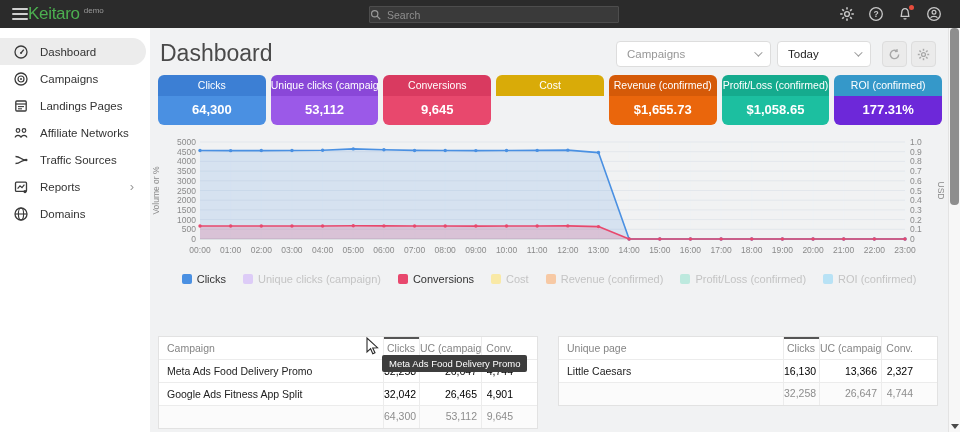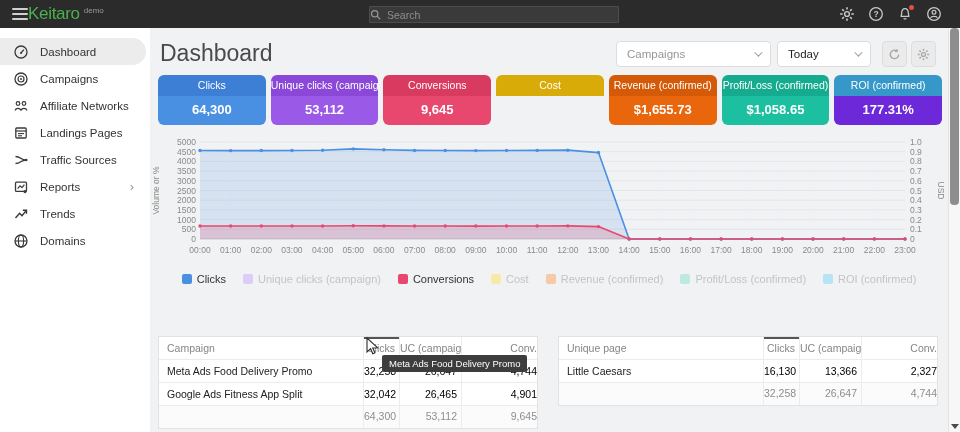--- a/index.html
+++ b/index.html
@@ -51,21 +51,21 @@
   .dtable{position:absolute;top:336px;width:380px;background:#fff;border:1px solid #e2e2e2;font-size:10.5px}
   .t-left{left:158px}.t-right{left:558px}
   .trow{display:flex;height:23px;line-height:22px;border-bottom:1px solid #ececec}
   .trow:last-child{border-bottom:0}
   .thead{color:#858585}
   .thead .sorted{box-shadow:inset 0 2px 0 #555}
   .tfoot{color:#8d8d8d;background:#fbfbfb;height:22px;line-height:21px}
   .c-name{flex:1;padding-left:8px;color:#222;white-space:nowrap;overflow:hidden}
   .thead .c-name{color:#858585}
   .c-num{text-align:right;padding-right:4px;border-left:1px solid #ececec;white-space:nowrap;overflow:hidden}
-  .c-clicks{width:36px}.c-uc{width:62px}.c-conv{width:76px;padding-right:0}
+  .c-clicks{width:36px}.c-uc{width:62px}.c-conv{width:56px;padding-right:24px}
 
   
   .tooltip{position:absolute;left:382px;top:355px;background:#3d3d3d;color:#fff;font-size:9.5px;padding:3px 7px;border-radius:2px;white-space:nowrap;z-index:10}
   .cursor{position:absolute;left:366px;top:337px;z-index:11}
 
   
   .vscroll{position:absolute;right:0;top:28px;width:12px;height:404px;background:#f7f7f7;border-left:1px solid #e3e3e3;z-index:7}
   .vthumb{position:absolute;left:1px;top:0;width:9px;height:177px;background:#8e8e8e;border-radius:4px;cursor:pointer}
   .varrow{position:absolute;left:2px;bottom:3px;width:0;height:0;border-left:4px solid transparent;border-right:4px solid transparent;border-top:5px solid #4a4a4a}
 </style>
@@ -141,58 +141,51 @@
       <div class="side-item">
         <span class="sico"><svg width="16" height="16" viewBox="0 0 16 16">
             <circle cx="8" cy="8" r="6" fill="none" stroke="#3a3a3a" stroke-width="1.3"></circle>
             <circle cx="8" cy="8" r="3" fill="none" stroke="#3a3a3a" stroke-width="1.2"></circle>
             <circle cx="8" cy="8" r="1" fill="#3a3a3a"></circle>
           </svg></span>
         <span>Campaigns</span>
       </div>
       <div class="side-item">
         <span class="sico"><svg width="16" height="16" viewBox="0 0 16 16">
+            <rect x="2.8" y="3" width="10.4" height="10" rx="1" fill="none" stroke="#3a3a3a" stroke-width="1.3"></rect>
+            <line x1="2.8" y1="6" x2="13.2" y2="6" stroke="#3a3a3a" stroke-width="1.2"></line>
+            <line x1="5" y1="8.6" x2="11" y2="8.6" stroke="#3a3a3a" stroke-width="1.1"></line>
+            <line x1="5" y1="10.8" x2="9" y2="10.8" stroke="#3a3a3a" stroke-width="1.1"></line>
+          </svg></span>
+        <span>Landings Pages</span>
+      </div>
+      <div class="side-item">
+        <span class="sico"><svg width="16" height="16" viewBox="0 0 16 16">
             <circle cx="5" cy="5.5" r="1.8" fill="none" stroke="#3a3a3a" stroke-width="1.2"></circle>
             <circle cx="11" cy="5.5" r="1.8" fill="none" stroke="#3a3a3a" stroke-width="1.2"></circle>
             <path d="M2.2 12.5 C2.6 9.6 7.4 9.6 7.8 12.5" fill="none" stroke="#3a3a3a" stroke-width="1.2"></path>
             <path d="M8.2 12.5 C8.6 9.6 13.4 9.6 13.8 12.5" fill="none" stroke="#3a3a3a" stroke-width="1.2"></path>
           </svg></span>
         <span>Affiliate Networks</span>
       </div>
       <div class="side-item">
         <span class="sico"><svg width="16" height="16" viewBox="0 0 16 16">
-            <rect x="2.8" y="3" width="10.4" height="10" rx="1" fill="none" stroke="#3a3a3a" stroke-width="1.3"></rect>
-            <line x1="2.8" y1="6" x2="13.2" y2="6" stroke="#3a3a3a" stroke-width="1.2"></line>
-            <line x1="5" y1="8.6" x2="11" y2="8.6" stroke="#3a3a3a" stroke-width="1.1"></line>
-            <line x1="5" y1="10.8" x2="9" y2="10.8" stroke="#3a3a3a" stroke-width="1.1"></line>
-          </svg></span>
-        <span>Landings Pages</span>
-      </div>
-      <div class="side-item">
-        <span class="sico"><svg width="16" height="16" viewBox="0 0 16 16">
             <path d="M2.5 4.5 C8 4.5 7.5 8 13 8 M2.5 11.5 C8 11.5 7.5 8 13 8" fill="none" stroke="#3a3a3a" stroke-width="1.3"></path>
             <circle cx="13.2" cy="8" r="1.3" fill="#3a3a3a"></circle>
           </svg></span>
         <span>Traffic Sources</span>
       </div>
       <div class="side-item">
         <span class="sico"><svg width="16" height="16" viewBox="0 0 16 16">
             <rect x="2.5" y="3.2" width="11" height="9.2" rx="1" fill="none" stroke="#3a3a3a" stroke-width="1.3"></rect>
             <polyline points="4.6,9.6 7,6.8 9,8.6 11.4,5.6" fill="none" stroke="#3a3a3a" stroke-width="1.2"></polyline>
             <circle cx="12" cy="12.6" r="1.6" fill="#3a3a3a"></circle>
           </svg></span>
         <span>Reports</span>
         <span class="chev">›</span>
-      </div>
-      <div class="side-item">
-        <span class="sico"><svg width="16" height="16" viewBox="0 0 16 16">
-            <polyline points="2.5,12 6.5,7.2 9,9.6 13.5,4.2" fill="none" stroke="#3a3a3a" stroke-width="1.4"></polyline>
-            <polyline points="9.8,4.2 13.5,4.2 13.5,7.8" fill="none" stroke="#3a3a3a" stroke-width="1.4"></polyline>
-          </svg></span>
-        <span>Trends</span>
       </div>
       <div class="side-item">
         <span class="sico"><svg width="16" height="16" viewBox="0 0 16 16">
             <circle cx="8" cy="8" r="6" fill="none" stroke="#3a3a3a" stroke-width="1.3"></circle>
             <ellipse cx="8" cy="8" rx="2.6" ry="6" fill="none" stroke="#3a3a3a" stroke-width="1.1"></ellipse>
             <line x1="2" y1="8" x2="14" y2="8" stroke="#3a3a3a" stroke-width="1.1"></line>
           </svg></span>
         <span>Domains</span>
       </div>
     </div>

